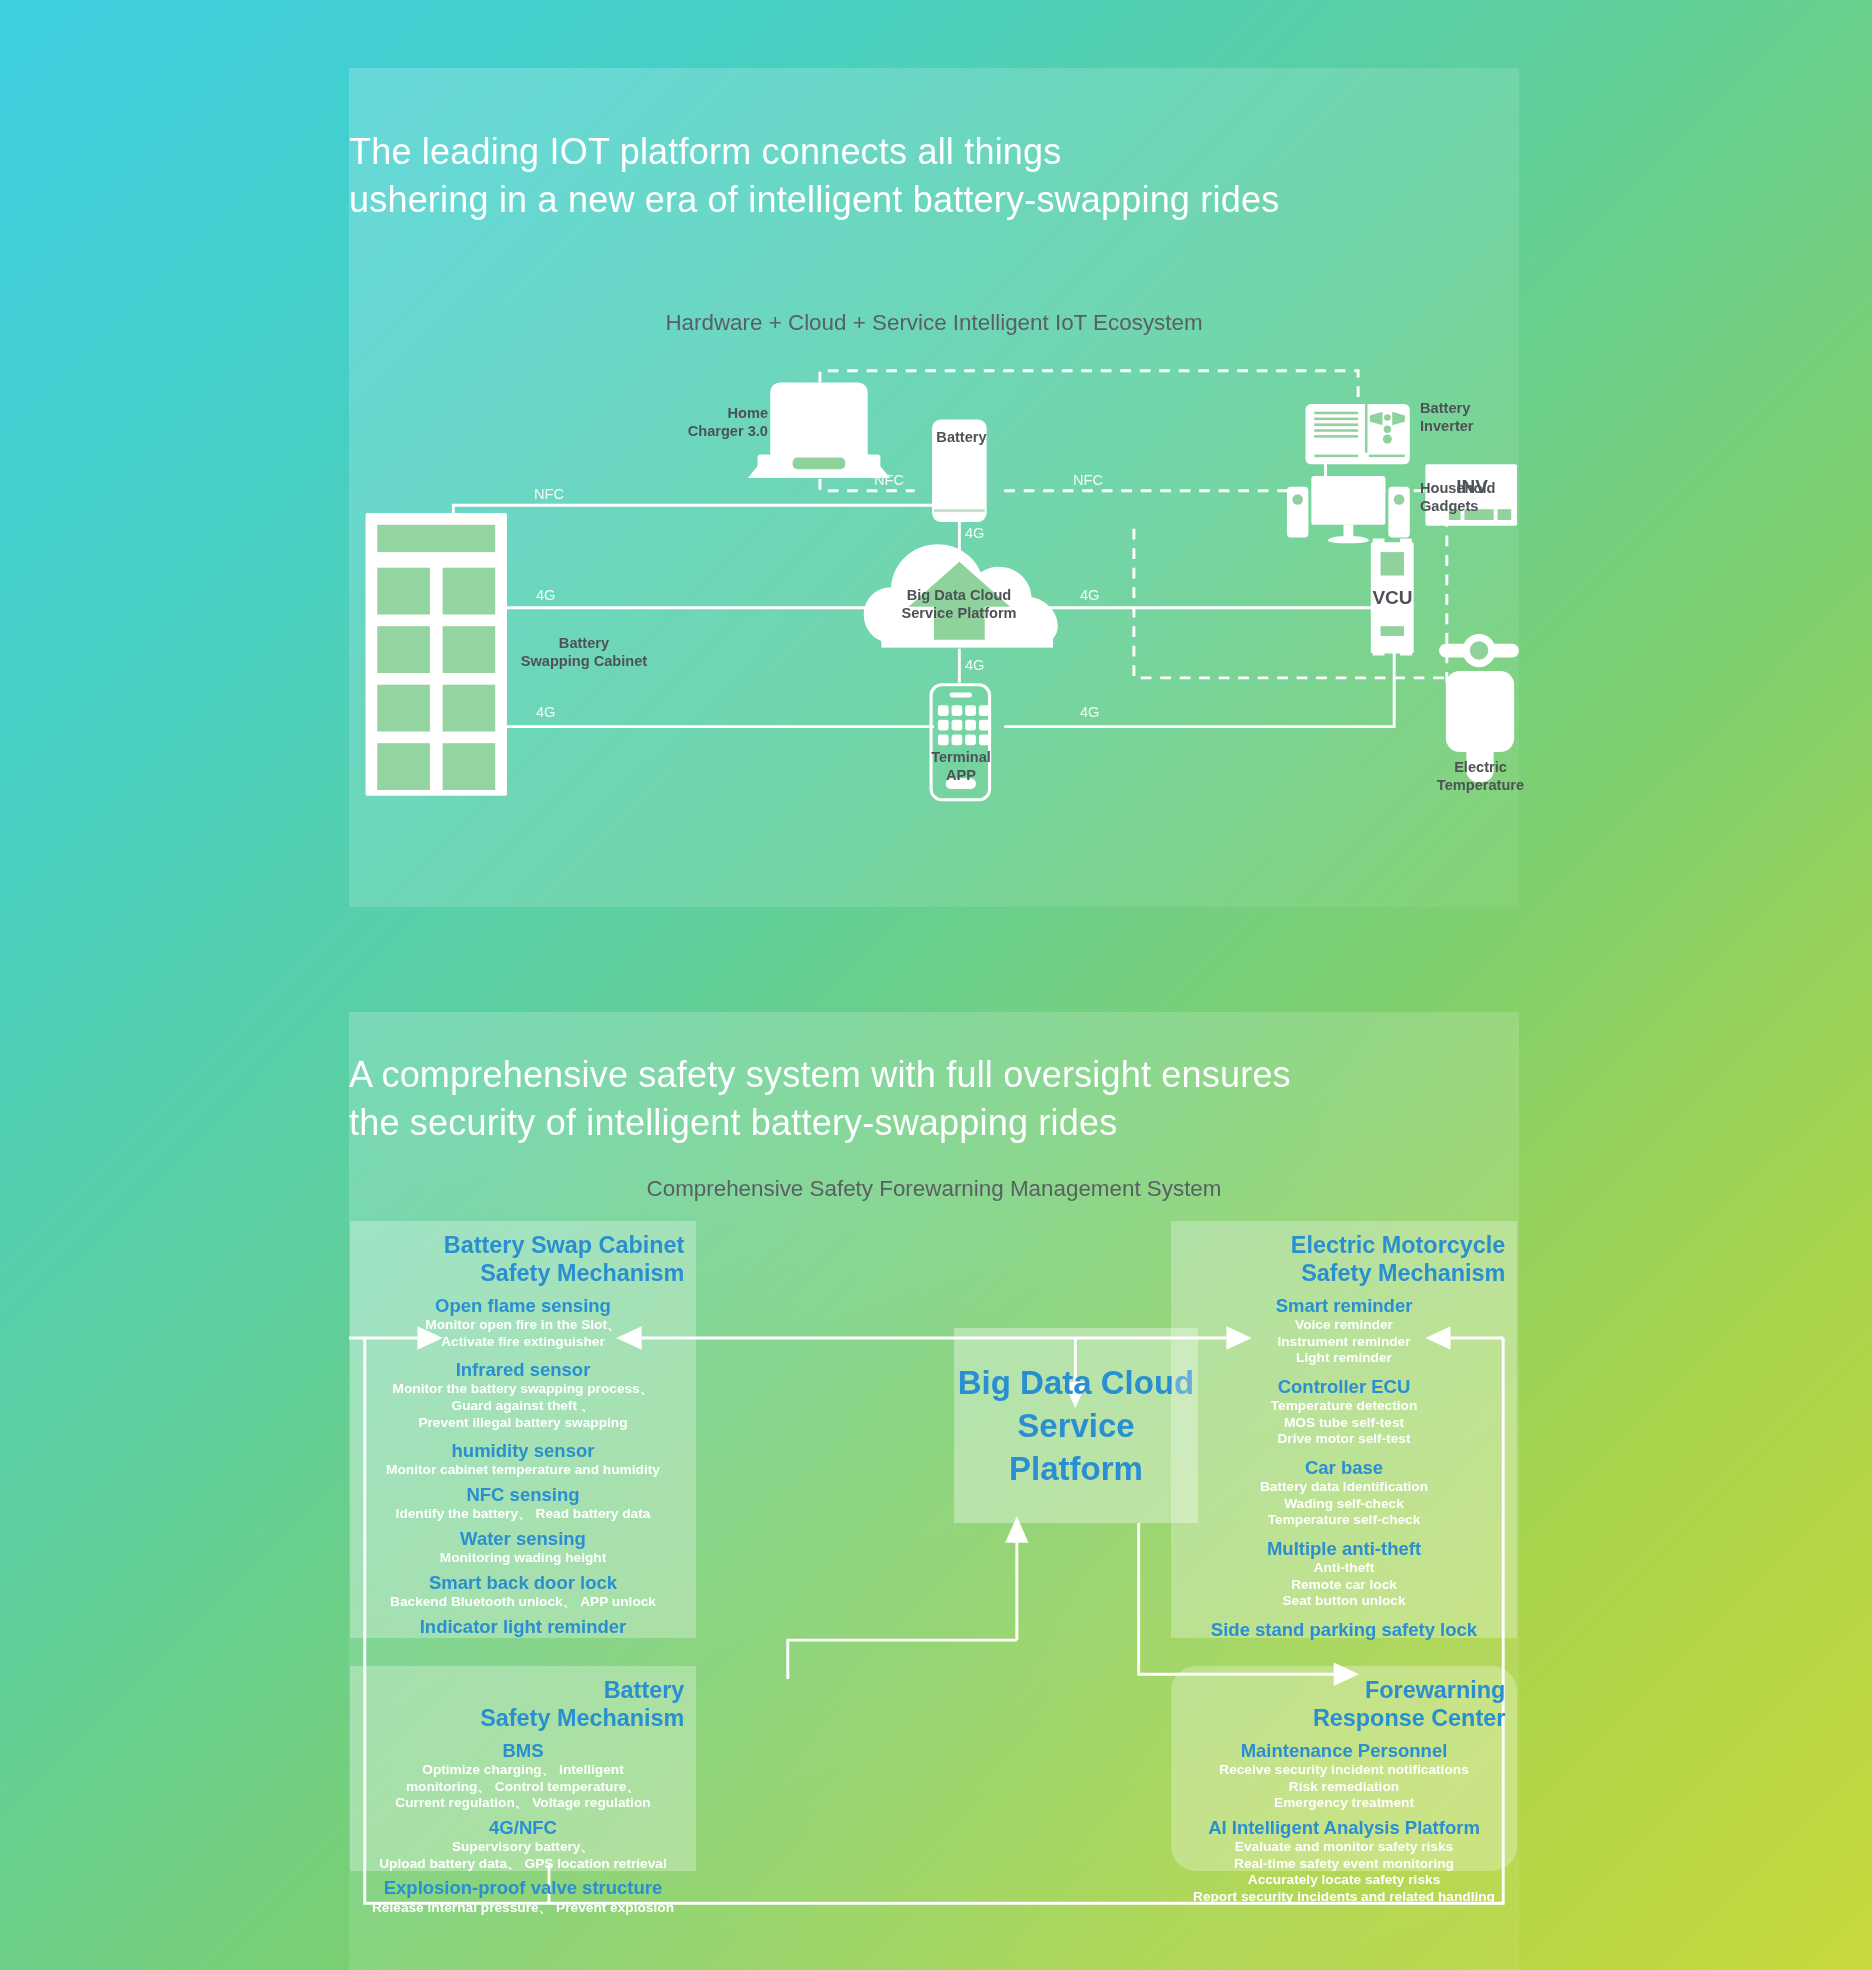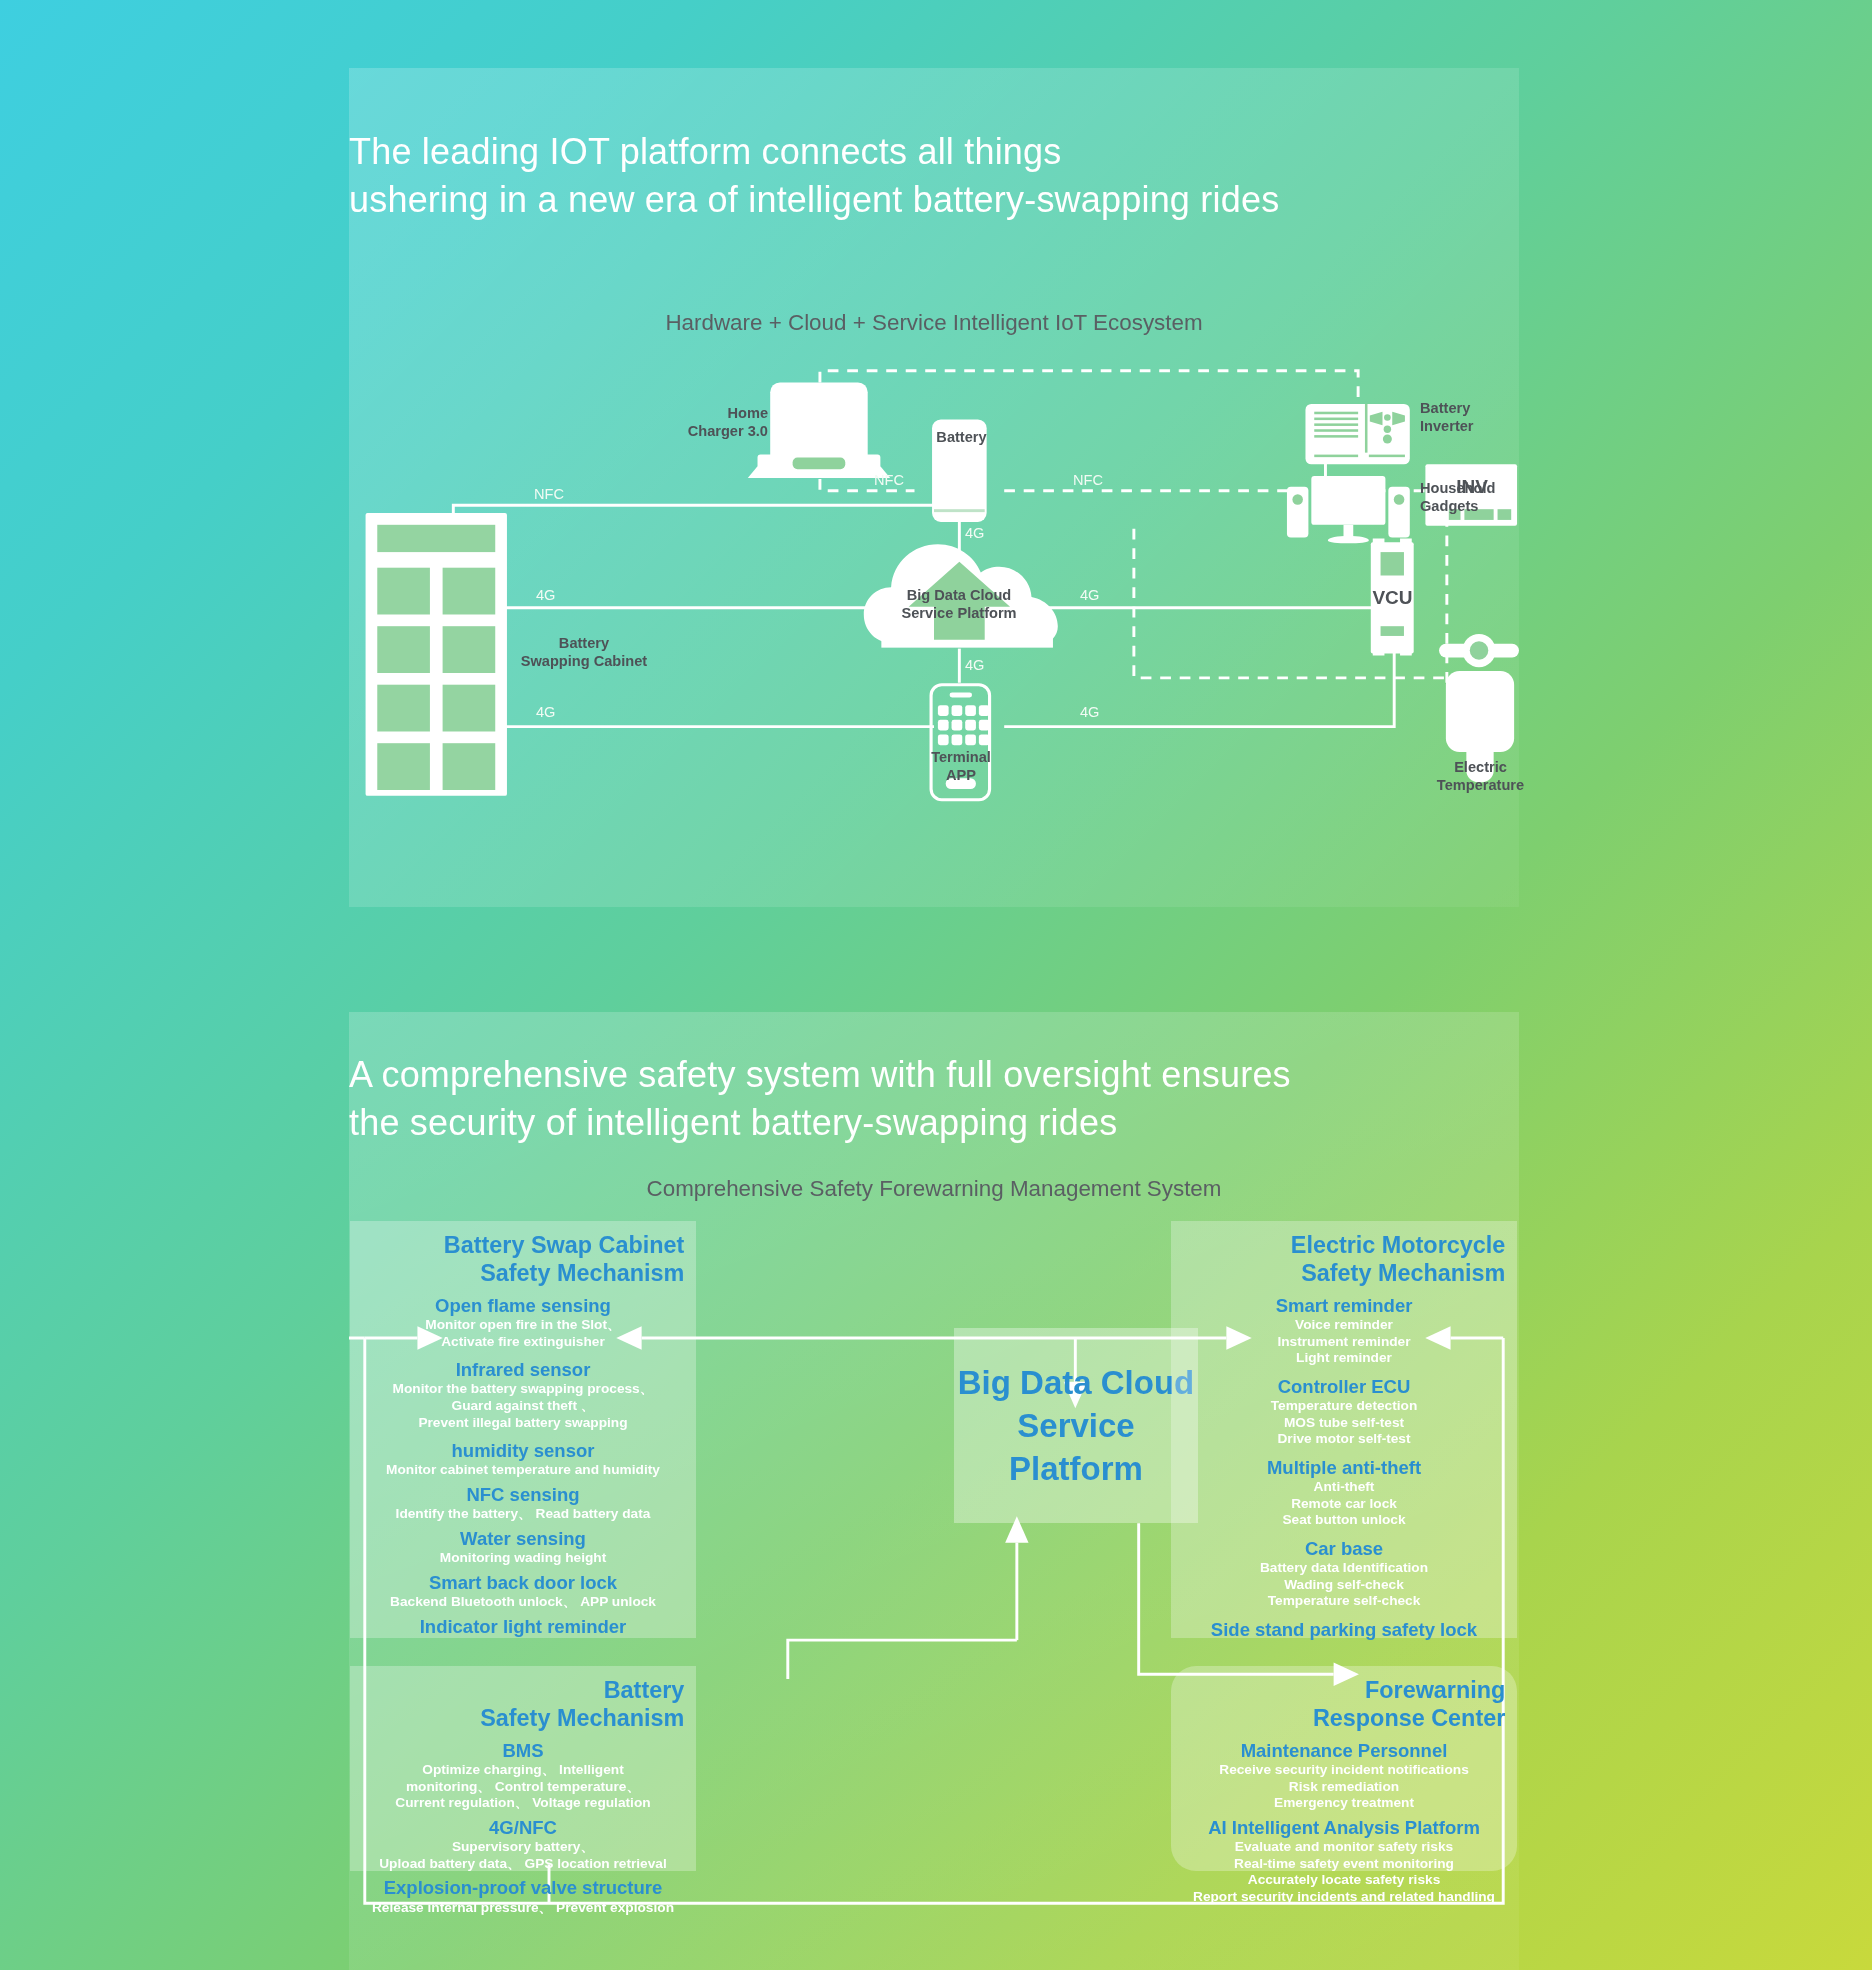--- a/index.html
+++ b/index.html
@@ -372,30 +372,30 @@
         <div class="gd">Instrument reminder</div>
         <div class="gd">Light reminder</div>
       </div>
       <div class="grp">
         <div class="gh">Controller ECU</div>
         <div class="gd">Temperature detection</div>
         <div class="gd">MOS tube self-test</div>
         <div class="gd">Drive motor self-test</div>
       </div>
       <div class="grp">
+        <div class="gh">Car base</div>
+        <div class="gd">Battery data Identification</div>
+        <div class="gd">Wading self-check</div>
+        <div class="gd">Temperature self-check</div>
+      </div>
+      <div class="grp">
         <div class="gh">Multiple anti-theft</div>
         <div class="gd">Anti-theft</div>
         <div class="gd">Remote car lock</div>
         <div class="gd">Seat button unlock</div>
-      </div>
-      <div class="grp">
-        <div class="gh">Car base</div>
-        <div class="gd">Battery data Identification</div>
-        <div class="gd">Wading self-check</div>
-        <div class="gd">Temperature self-check</div>
       </div>
       <div class="lone">Side stand parking safety lock</div>
     </div>
 
     <div class="panel" style="left:1px;top:445px;width:346px;height:205px;">
       <h3>
         <span>Battery</span><br>
         <span>Safety Mechanism</span>
       </h3>
       <div class="grp tight">

